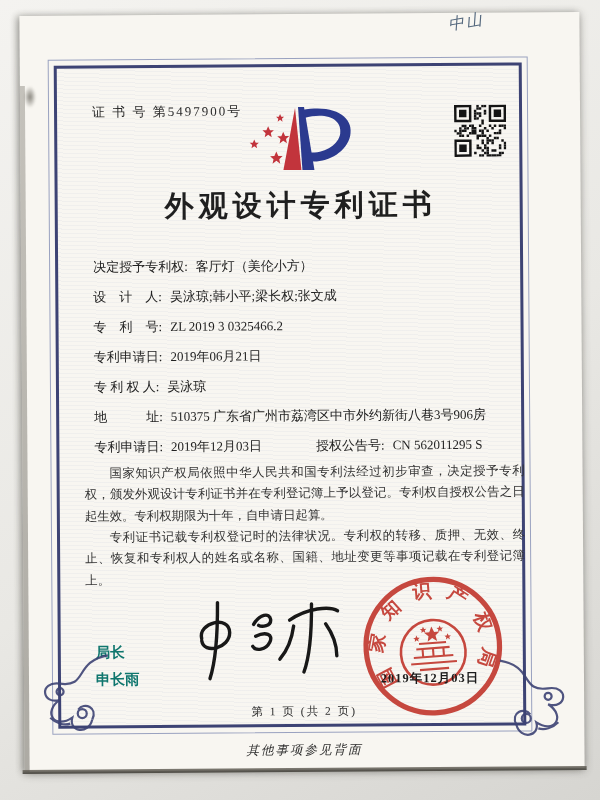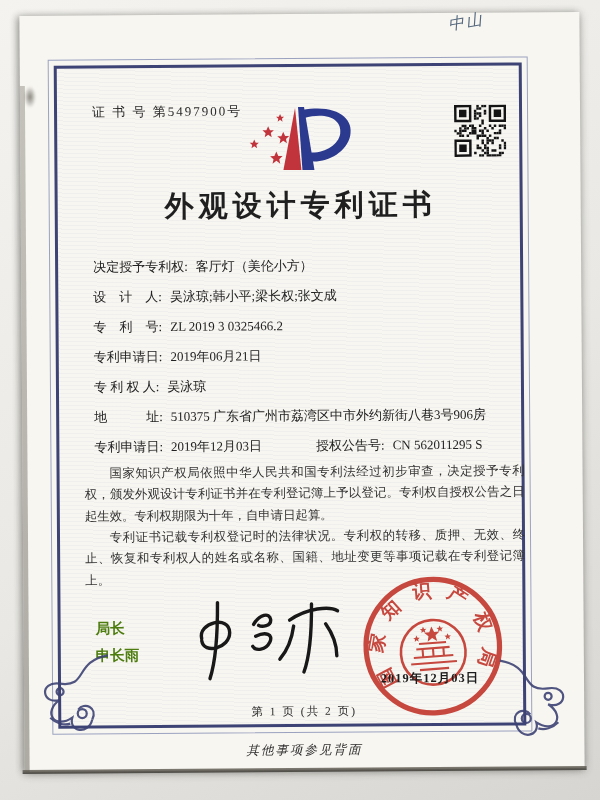--- a/index.html
+++ b/index.html
@@ -52,21 +52,21 @@
   .fields { position:absolute; left:72px; top:242px; right:44px; font-size:13px; color:#222; }
   .frow { display:flex; margin-bottom:10px; line-height:20px; white-space:nowrap; }
   .flabel { flex:none; }
   .fvalue { margin-left:8px; }
   .frow.split .pair2 { display:flex; margin-left:54px; }
   .paras {
     position:absolute; left:62px; top:448px; width:440px;
     font-size:12.4px; line-height:1.72; color:#333; text-align:justify;
   }
   .paras p { text-indent:2em; }
-  .signer { position:absolute; left:72px; top:600px; font-size:14.5px; color:#4d7c0f; line-height:27px; font-weight:600; }
+  .signer { position:absolute; left:72px; top:624px; font-size:14.5px; color:#0f766e; line-height:27px; font-weight:600; }
   .signature { position:absolute; left:148px; top:580px; width:185px; height:108px; }
   .seal { position:absolute; left:336px; top:560px; width:146px; height:146px; opacity:.92; transform:rotate(-4deg); }
   .seal-date {
     position:absolute; left:328px; top:657px; width:156px; text-align:center;
     font-size:12.5px; color:#1c1c1c; letter-spacing:1px; font-weight:600;
   }
   .flourish { position:absolute; width:92px; height:92px; opacity:.9; }
   .flourish.bl { left:4px; top:632px; }
   .flourish.br { left:464px; top:640px; transform:scaleX(-1); }
   .footer-page { position:absolute; left:0; right:0; top:690px; text-align:center; font-size:11.5px; color:#2a2a2a; letter-spacing:2px; }

